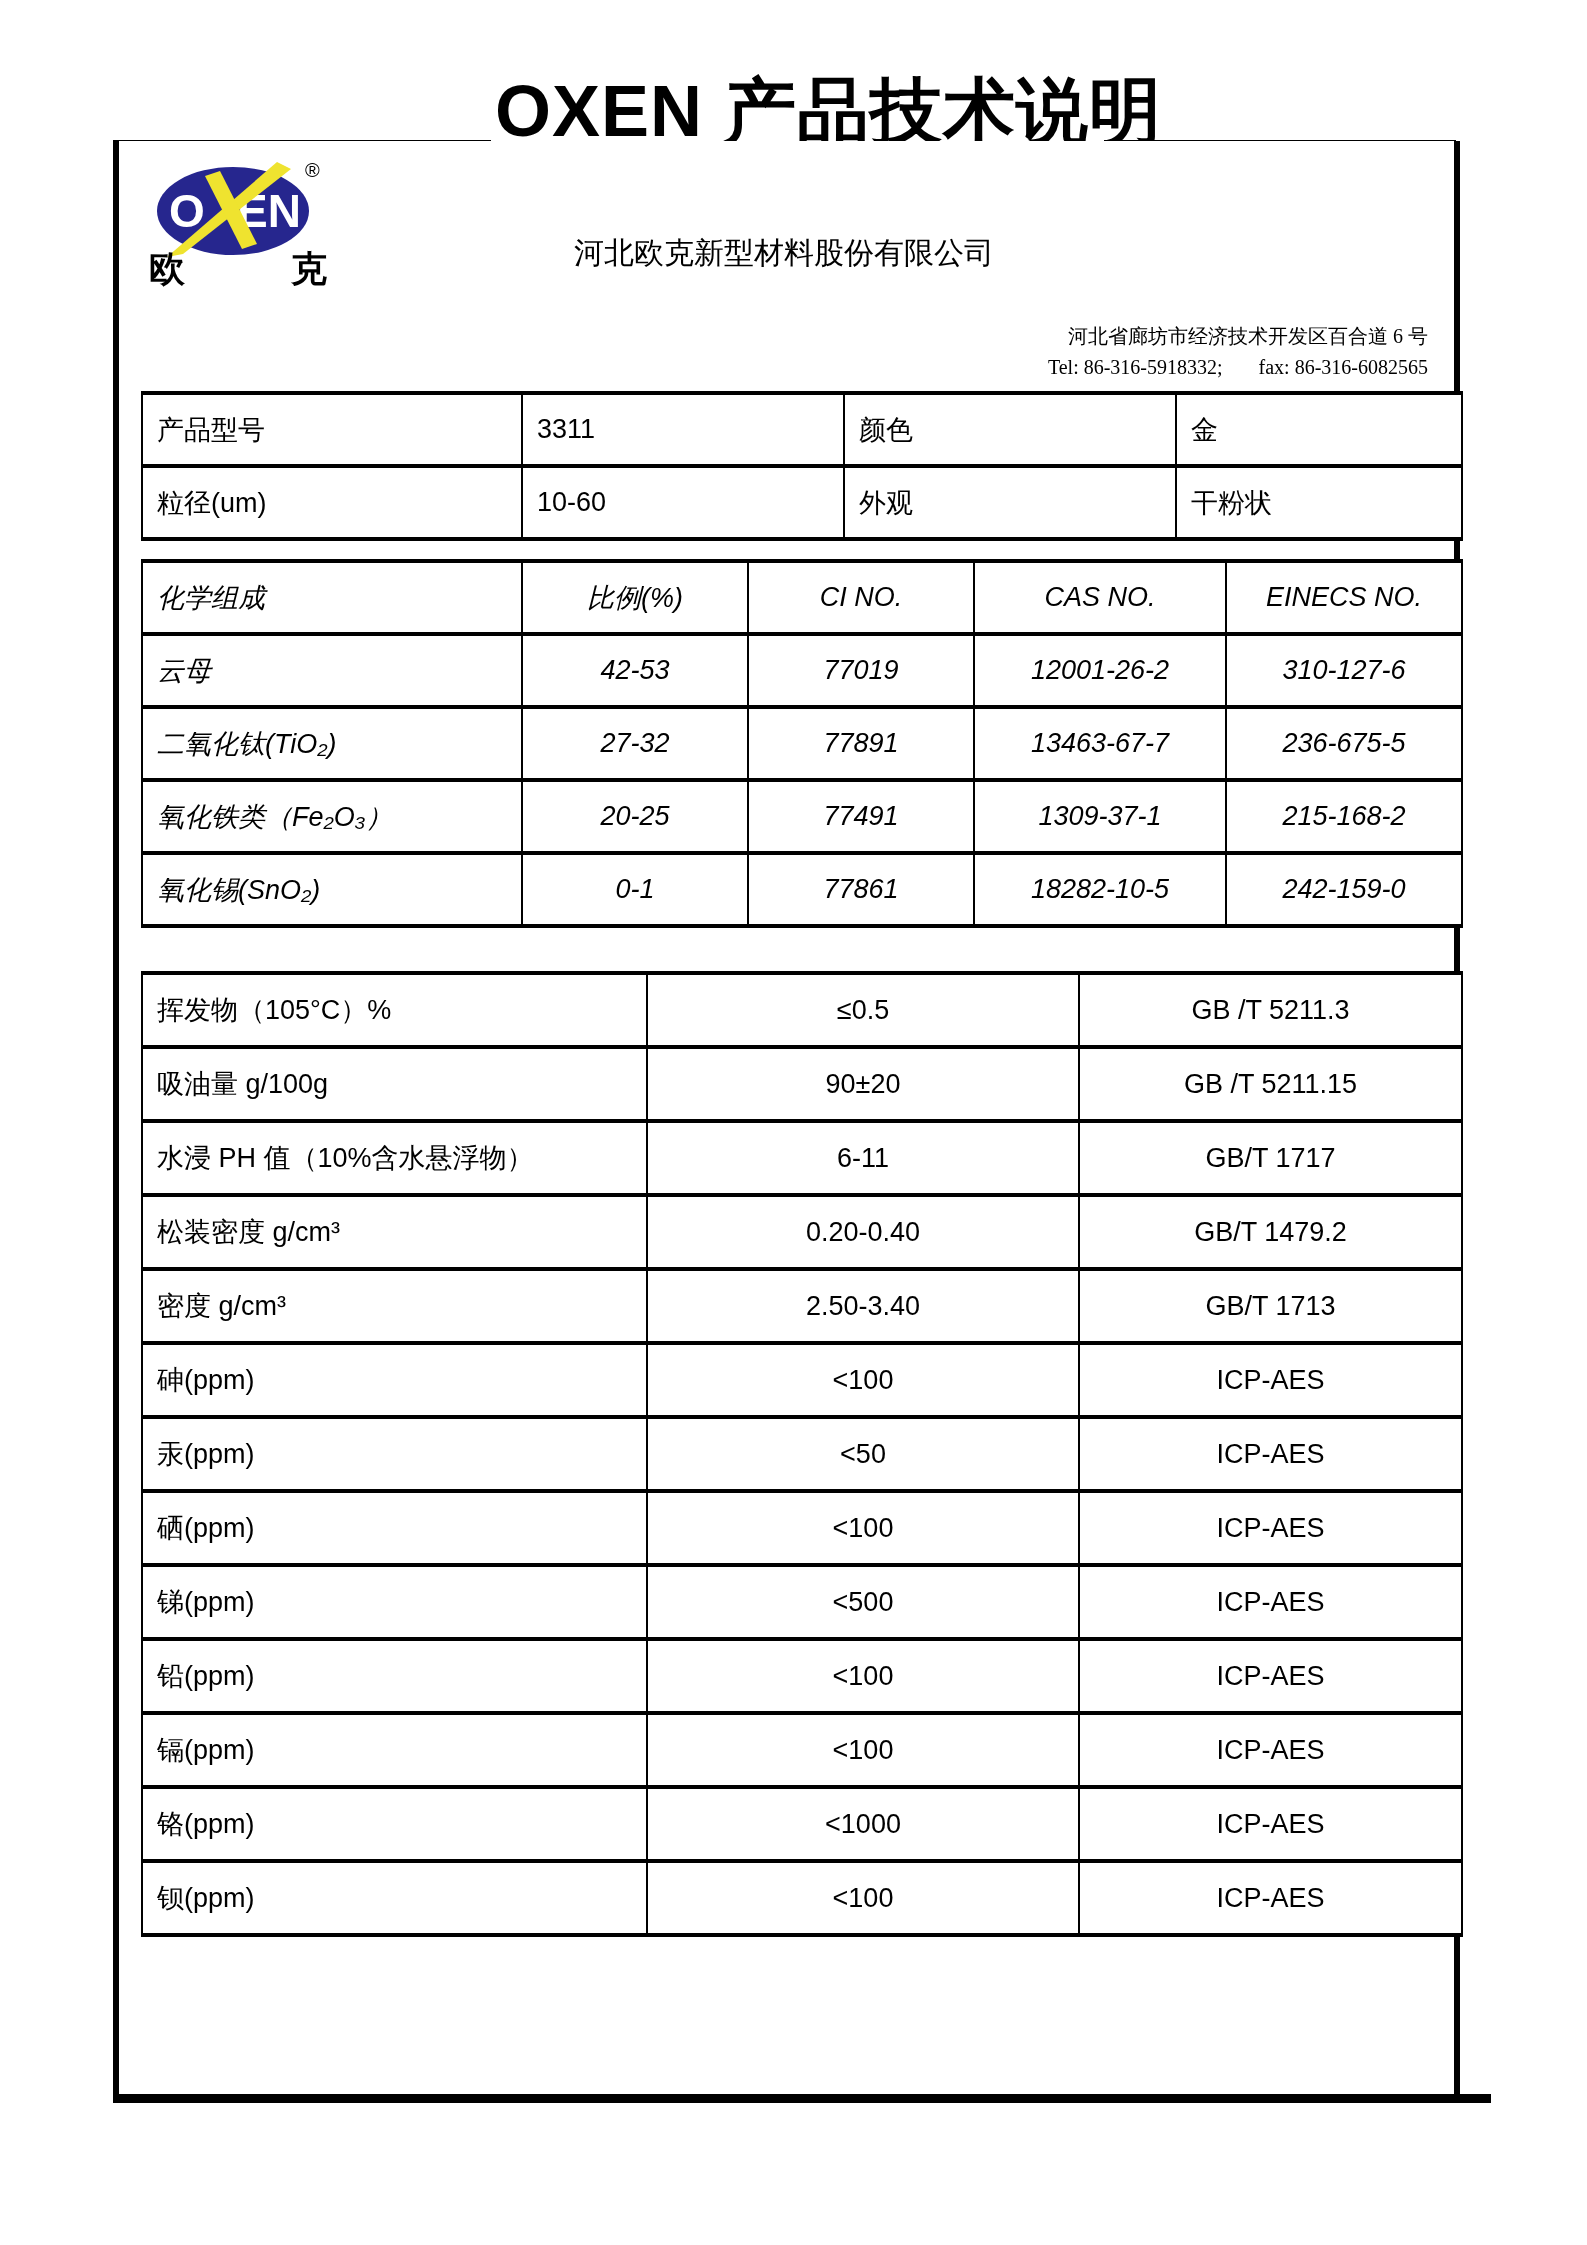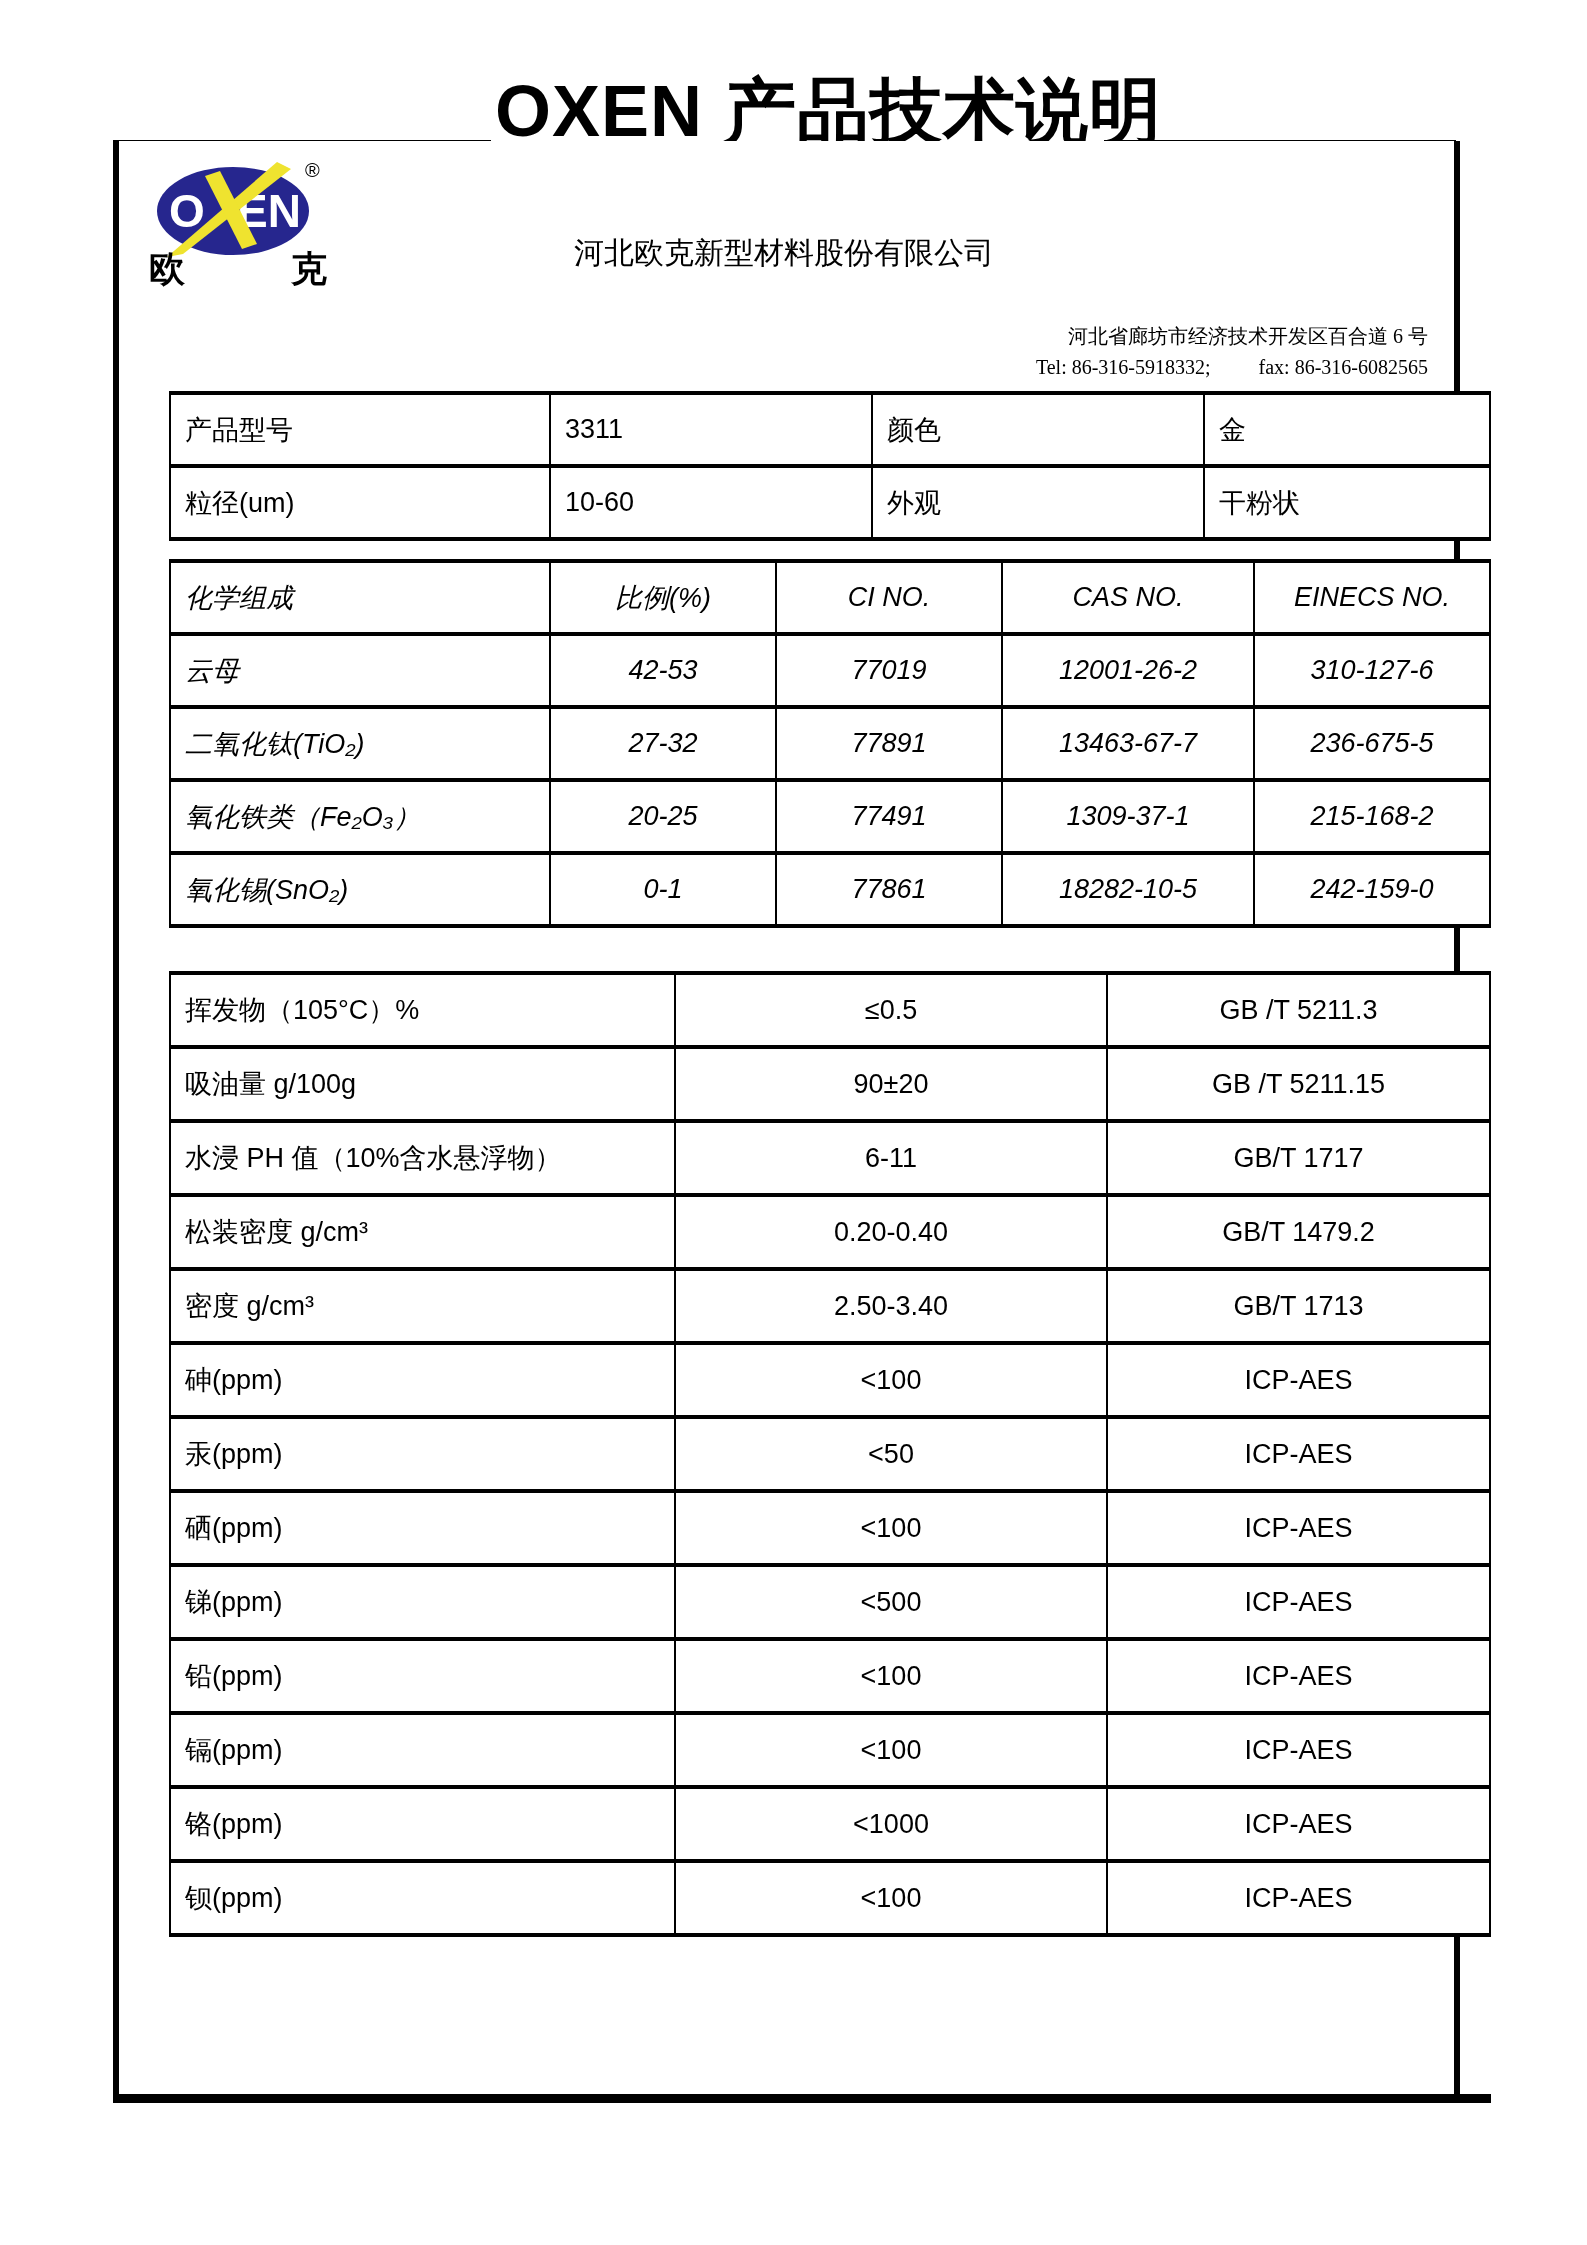--- a/index.html
+++ b/index.html
@@ -33,23 +33,23 @@
   
   .company-name{
     position:absolute;left:255px;top:92px;width:820px;text-align:center;
     font-size:30px;font-family:"Liberation Serif",serif;white-space:nowrap;
   }
   .addr-block{
     position:absolute;right:26px;top:180px;text-align:right;
     font-family:"Liberation Serif",serif;font-size:20px;line-height:31px;
     white-space:nowrap;
   }
-  .addr-block .fax-gap{display:inline-block;margin-left:48px;}
-  
-  table{border-collapse:collapse;table-layout:fixed;position:absolute;left:22px;background:#fff;margin-left:28px;}
+  .addr-block .fax-gap{display:inline-block;margin-left:36px;}
+  
+  table{border-collapse:collapse;table-layout:fixed;position:absolute;left:22px;background:#fff;}
   td{
     border:2px solid #000;border-top-width:4px;border-bottom-width:4px;
     height:73px;font-size:27px;text-align:center;vertical-align:middle;
     padding:0 6px;box-sizing:border-box;overflow:hidden;white-space:nowrap;
     font-family:"Liberation Sans",sans-serif;
   }
   td.l{text-align:left;padding-left:14px;}
   #tbl-info{top:250px;width:1320px;}
   #tbl-comp{top:418px;width:1320px;font-style:italic;}
   #tbl-test{top:830px;width:1320px;}

